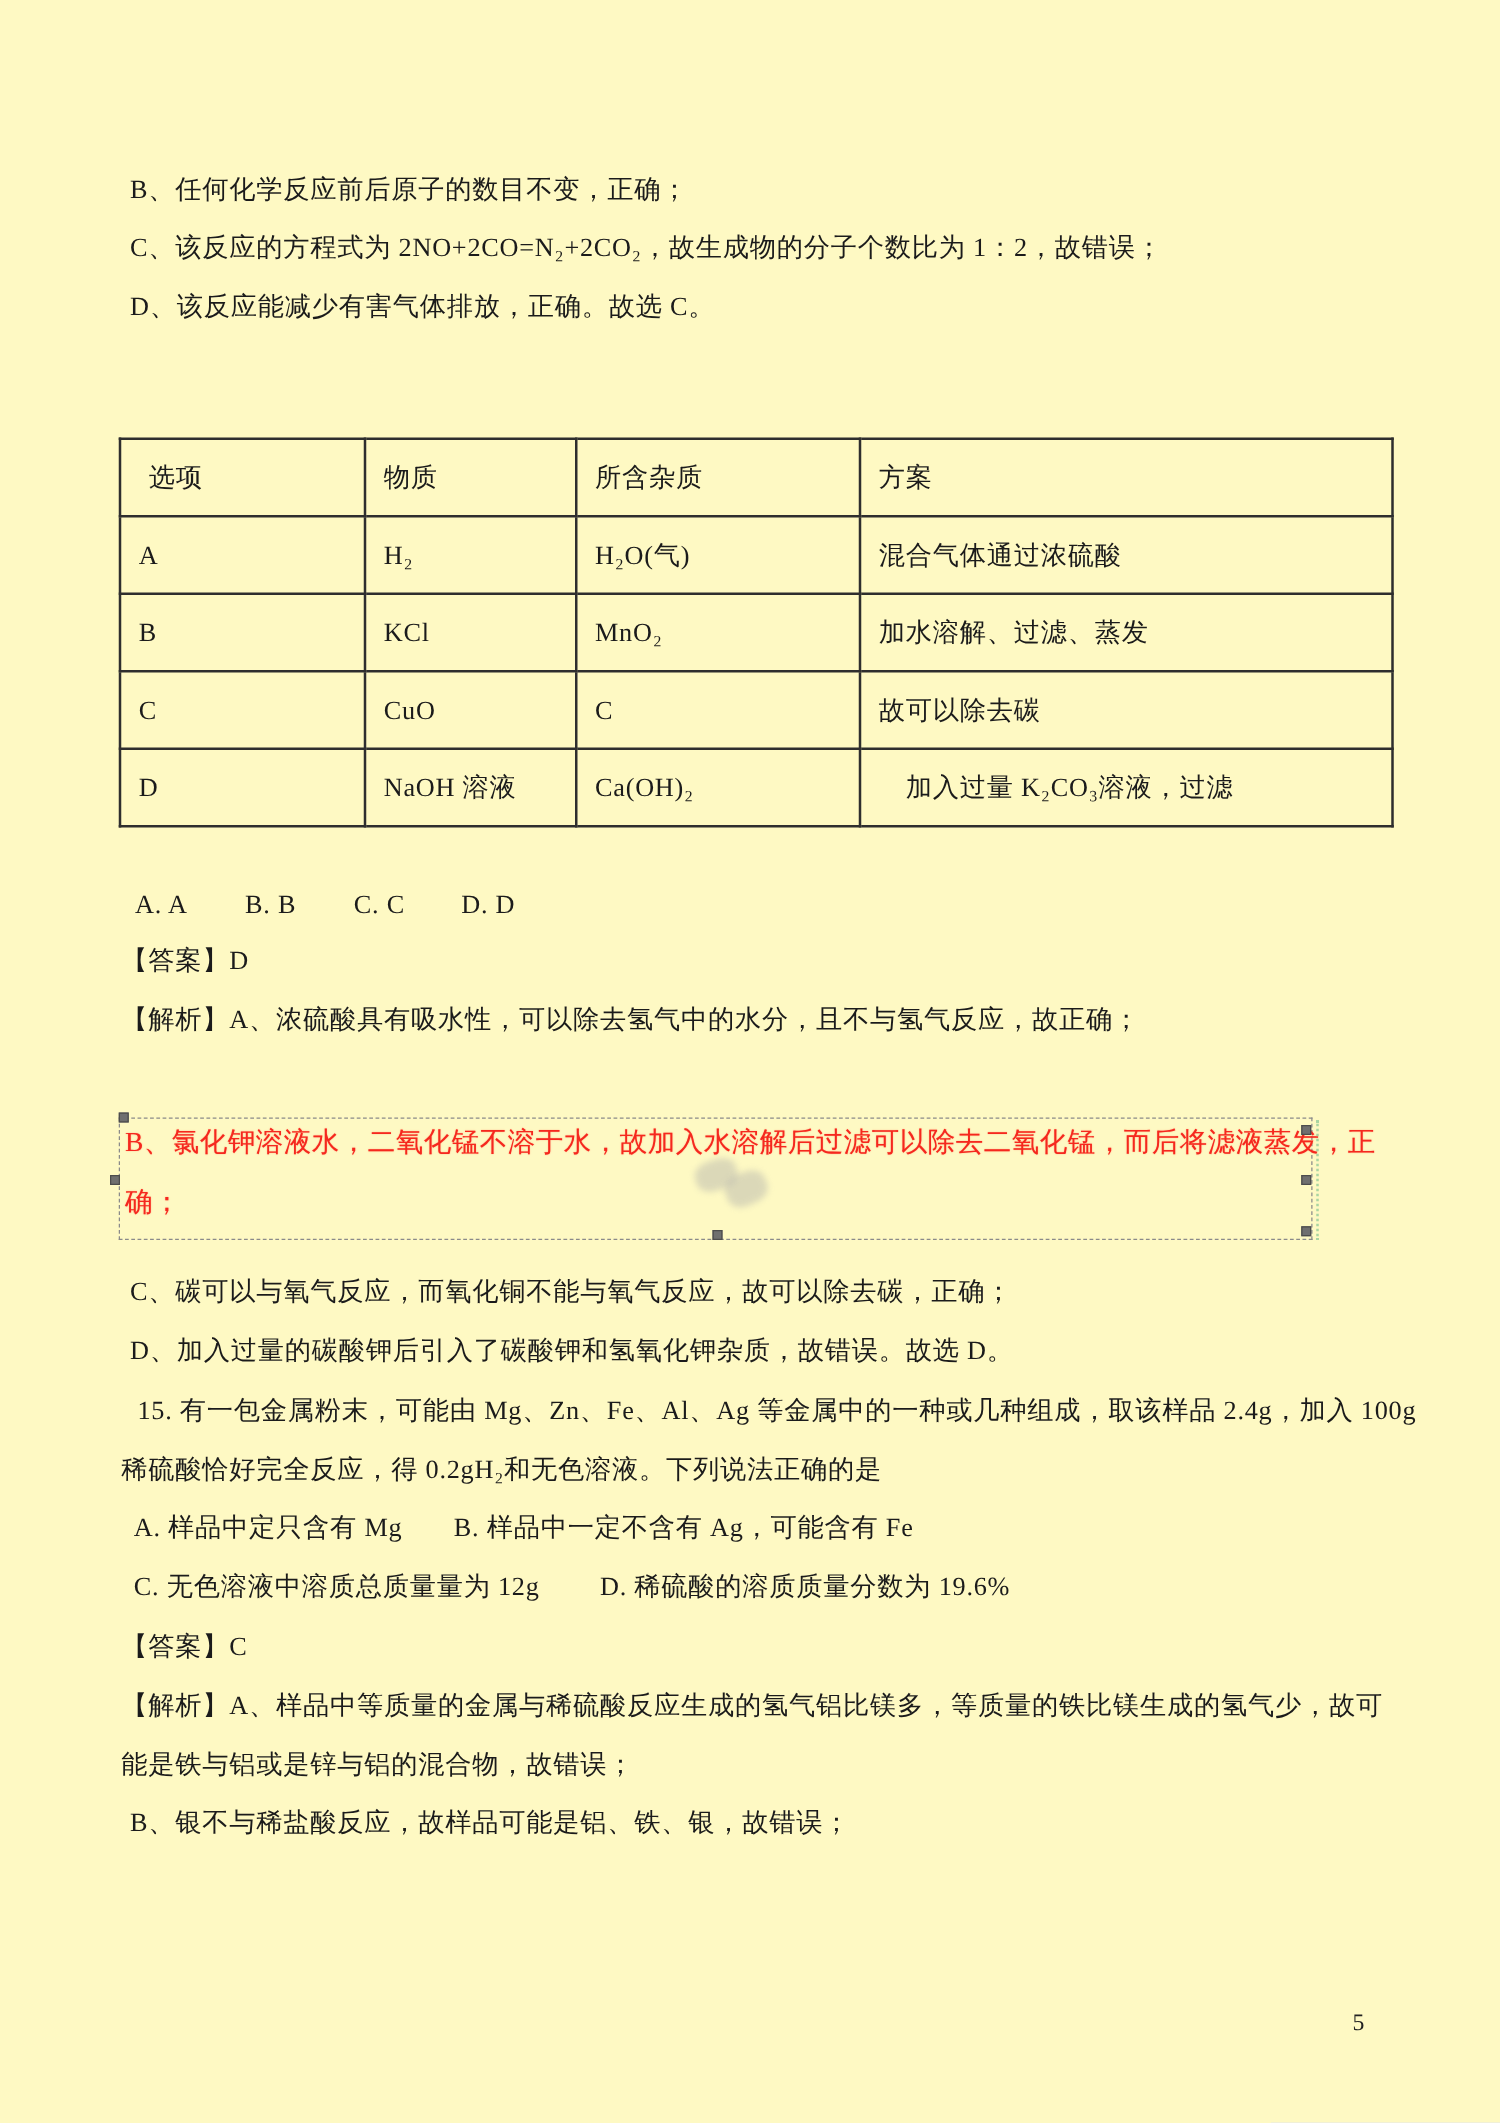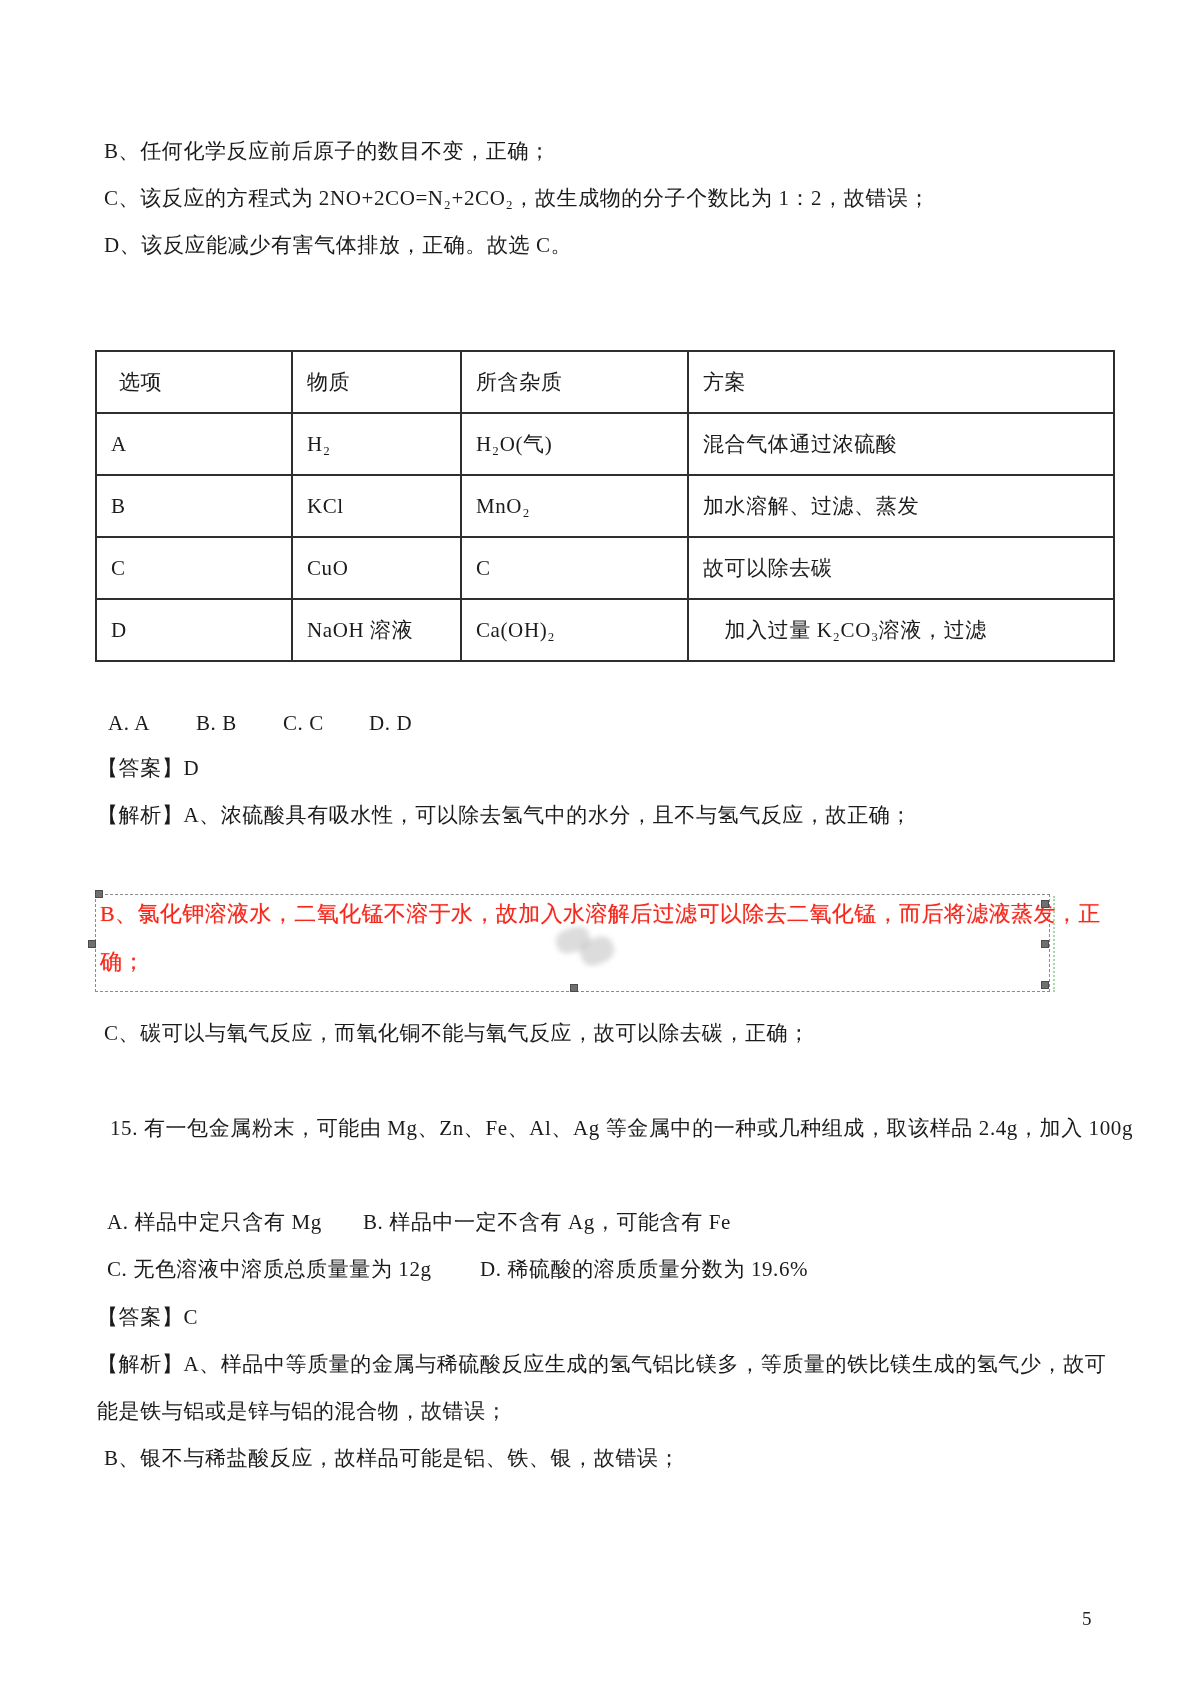--- a/index.html
+++ b/index.html
@@ -1,20 +1,20 @@
 <!DOCTYPE html>
 <html><head>
 <meta charset="utf-8">
 <style>
   html,body{margin:0;padding:0;background:#e8e8e8;}
   .page{
     position:relative;
     width:1200px;height:1698px;
     margin:0 auto;
-    background:#ffffff;
+    background:#fef9c3;
     font-family:"Liberation Serif","DejaVu Serif",serif;
     color:#1b1b1b;
     overflow:hidden;
   }
   .ln{
     position:absolute;
     margin:0;
     font-size:21px;
     line-height:26px;
     letter-spacing:0.6px;
@@ -163,22 +163,24 @@
   <div class="blob" style="left:580px;top:938px;width:34px;height:26px;transform:rotate(-24deg)"></div>
   <div class="green-line"></div>
   <div class="handle" style="left:95px;top:890px"></div>
   <div class="handle" style="left:88px;top:940px"></div>
   <div class="handle" style="left:570px;top:984px"></div>
   <div class="handle" style="left:1041px;top:900px"></div>
   <div class="handle" style="left:1041px;top:940px"></div>
   <div class="handle" style="left:1041px;top:981px"></div>
 
   <p class="ln indent" style="top:1020px">C、碳可以与氧气反应，而氧化铜不能与氧气反应，故可以除去碳，正确；</p>
+  <p class="ln indent" style="top:1067px">D、加入过量的碳酸钾后引入了碳酸钾和氢氧化钾杂质，故错误。故选 D。</p>
 
   <p class="ln num" style="top:1115px">15. 有一包金属粉末，可能由 Mg、Zn、Fe、Al、Ag 等金属中的一种或几种组成，取该样品 2.4g，加入 100g</p>
+  <p class="ln flush" style="top:1162px">稀硫酸恰好完全反应，得 0.2gH₂和无色溶液。下列说法正确的是</p>
 
   <div>
     <span class="ln" style="top:1209px;left:107px">A. 样品中定只含有 Mg</span>
     <span class="ln" style="top:1209px;left:363px">B. 样品中一定不含有 Ag，可能含有 Fe</span>
   </div>
   <div>
     <span class="ln" style="top:1256px;left:107px">C. 无色溶液中溶质总质量量为 12g</span>
     <span class="ln" style="top:1256px;left:480px">D. 稀硫酸的溶质质量分数为 19.6%</span>
   </div>
 

